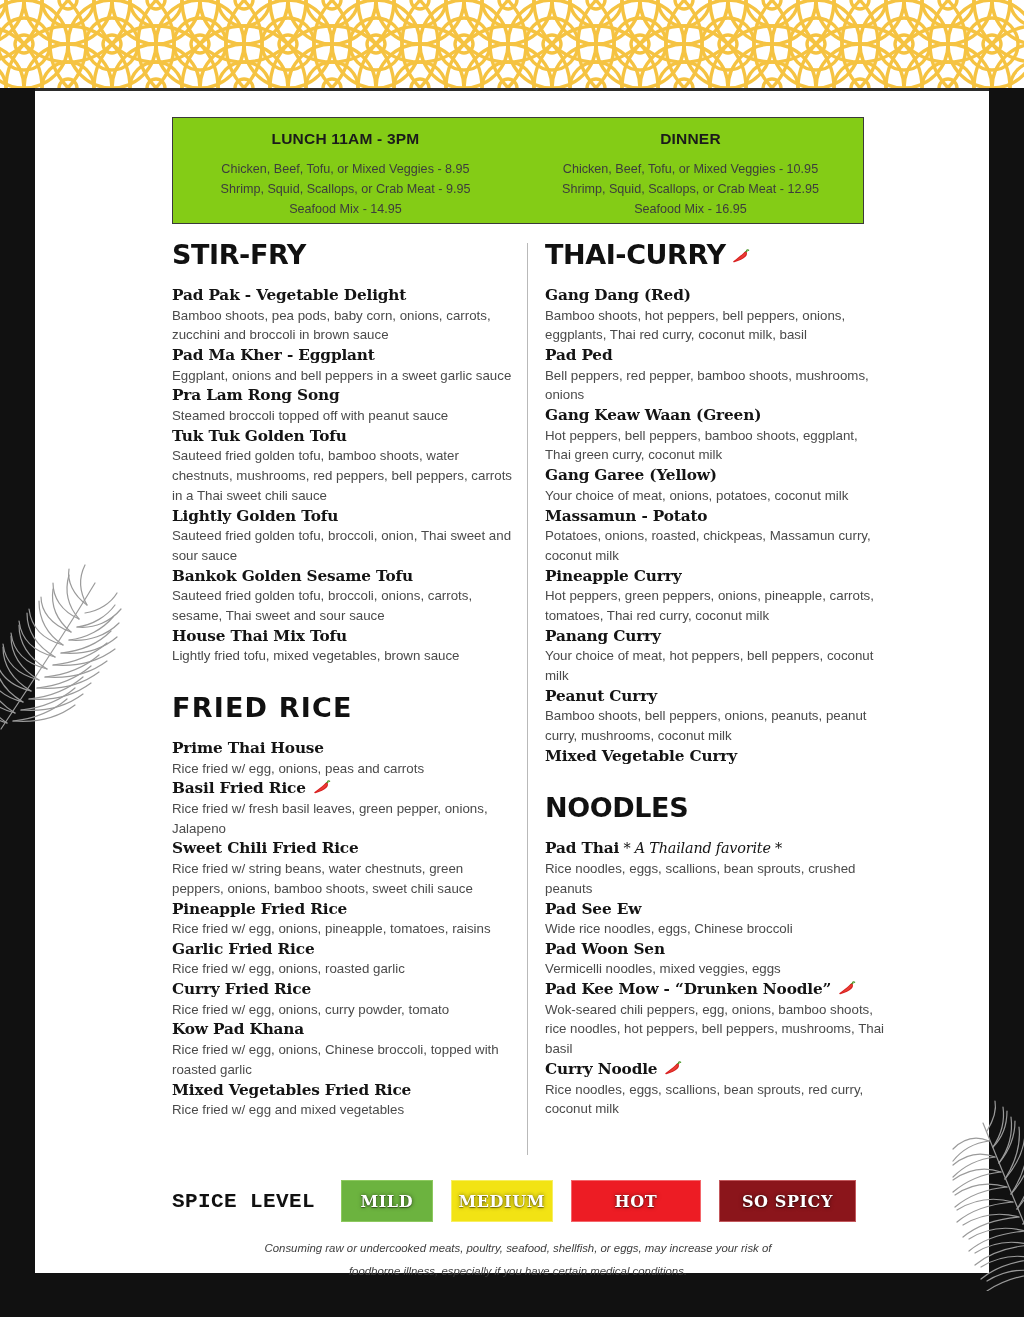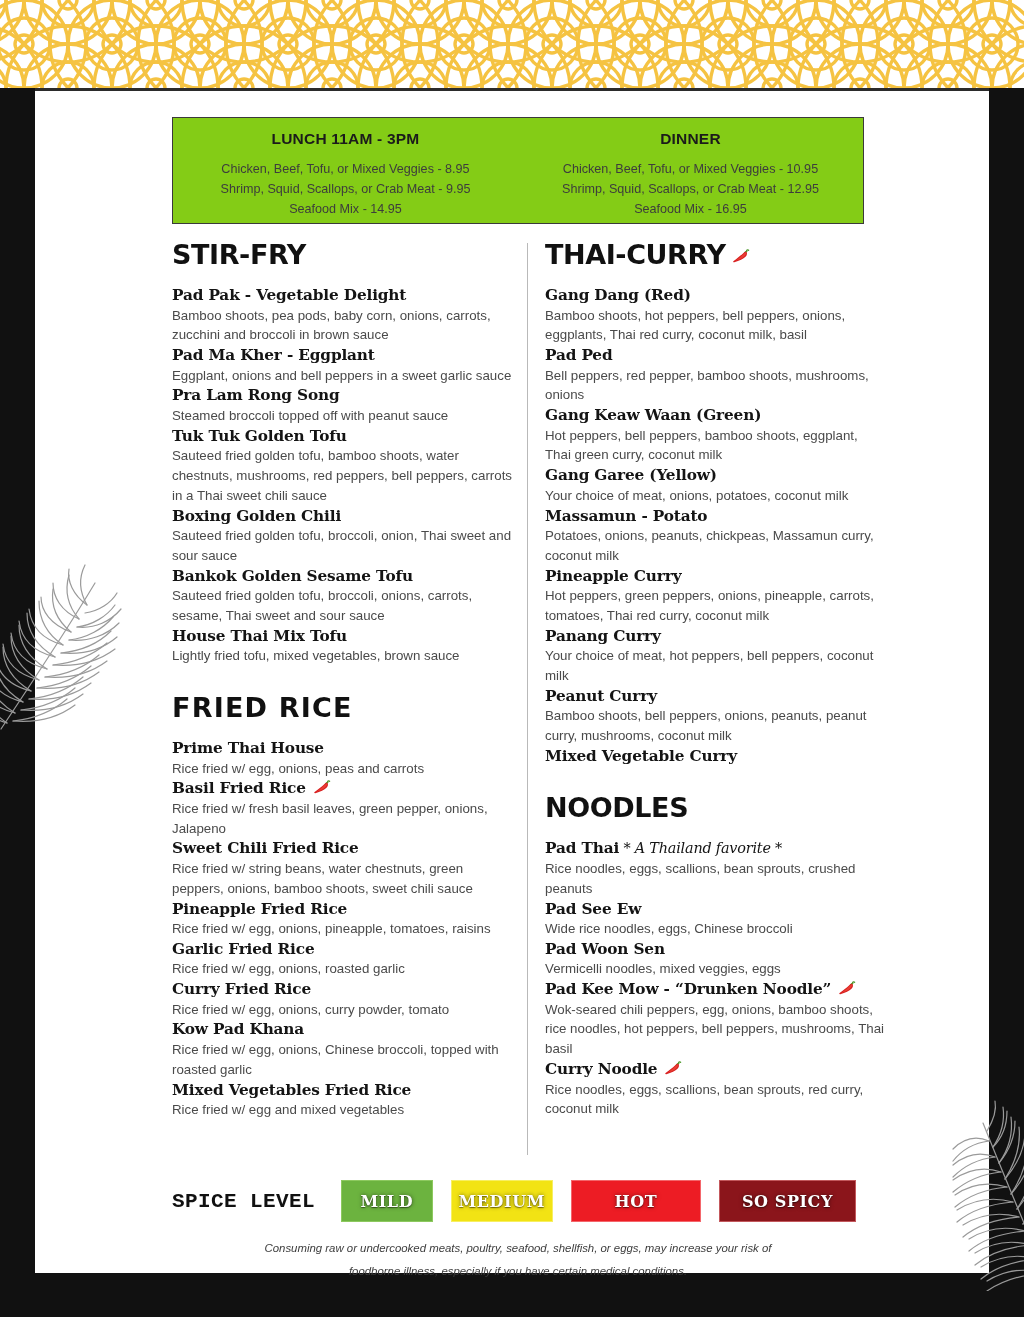--- a/index.html
+++ b/index.html
@@ -305,21 +305,21 @@
             </div>
             <div class="item">
               <div class="item-name"><span>Pra Lam Rong Song</span></div>
               <div class="item-desc">Steamed broccoli topped off with peanut sauce</div>
             </div>
             <div class="item">
               <div class="item-name"><span>Tuk Tuk Golden Tofu</span></div>
               <div class="item-desc">Sauteed fried golden tofu, bamboo shoots, water chestnuts, mushrooms, red peppers, bell peppers, carrots in a Thai sweet chili sauce</div>
             </div>
             <div class="item">
-              <div class="item-name"><span>Boxing Golden Chili</span></div>
+              <div class="item-name"><span>Lightly Golden Tofu</span></div>
               <div class="item-desc">Sauteed fried golden tofu, broccoli, onion, Thai sweet and sour sauce</div>
             </div>
             <div class="item">
               <div class="item-name"><span>Bankok Golden Sesame Tofu</span></div>
               <div class="item-desc">Sauteed fried golden tofu, broccoli, onions, carrots, sesame, Thai sweet and sour sauce</div>
             </div>
             <div class="item">
               <div class="item-name"><span>House Thai Mix Tofu</span></div>
               <div class="item-desc">Lightly fried tofu, mixed vegetables, brown sauce</div>
             </div>
@@ -385,21 +385,21 @@
             <div class="item">
               <div class="item-name"><span>Gang Keaw Waan (Green)</span></div>
               <div class="item-desc">Hot peppers, bell peppers, bamboo shoots, eggplant, Thai green curry, coconut milk</div>
             </div>
             <div class="item">
               <div class="item-name"><span>Gang Garee (Yellow)</span></div>
               <div class="item-desc">Your choice of meat, onions, potatoes, coconut milk</div>
             </div>
             <div class="item">
               <div class="item-name"><span>Massamun - Potato</span></div>
-              <div class="item-desc">Potatoes, onions, peanuts, chickpeas, Massamun curry, coconut milk</div>
+              <div class="item-desc">Potatoes, onions, roasted, chickpeas, Massamun curry, coconut milk</div>
             </div>
             <div class="item">
               <div class="item-name"><span>Pineapple Curry</span></div>
               <div class="item-desc">Hot peppers, green peppers, onions, pineapple, carrots, tomatoes, Thai red curry, coconut milk</div>
             </div>
             <div class="item">
               <div class="item-name"><span>Panang Curry</span></div>
               <div class="item-desc">Your choice of meat, hot peppers, bell peppers, coconut milk</div>
             </div>
             <div class="item">

